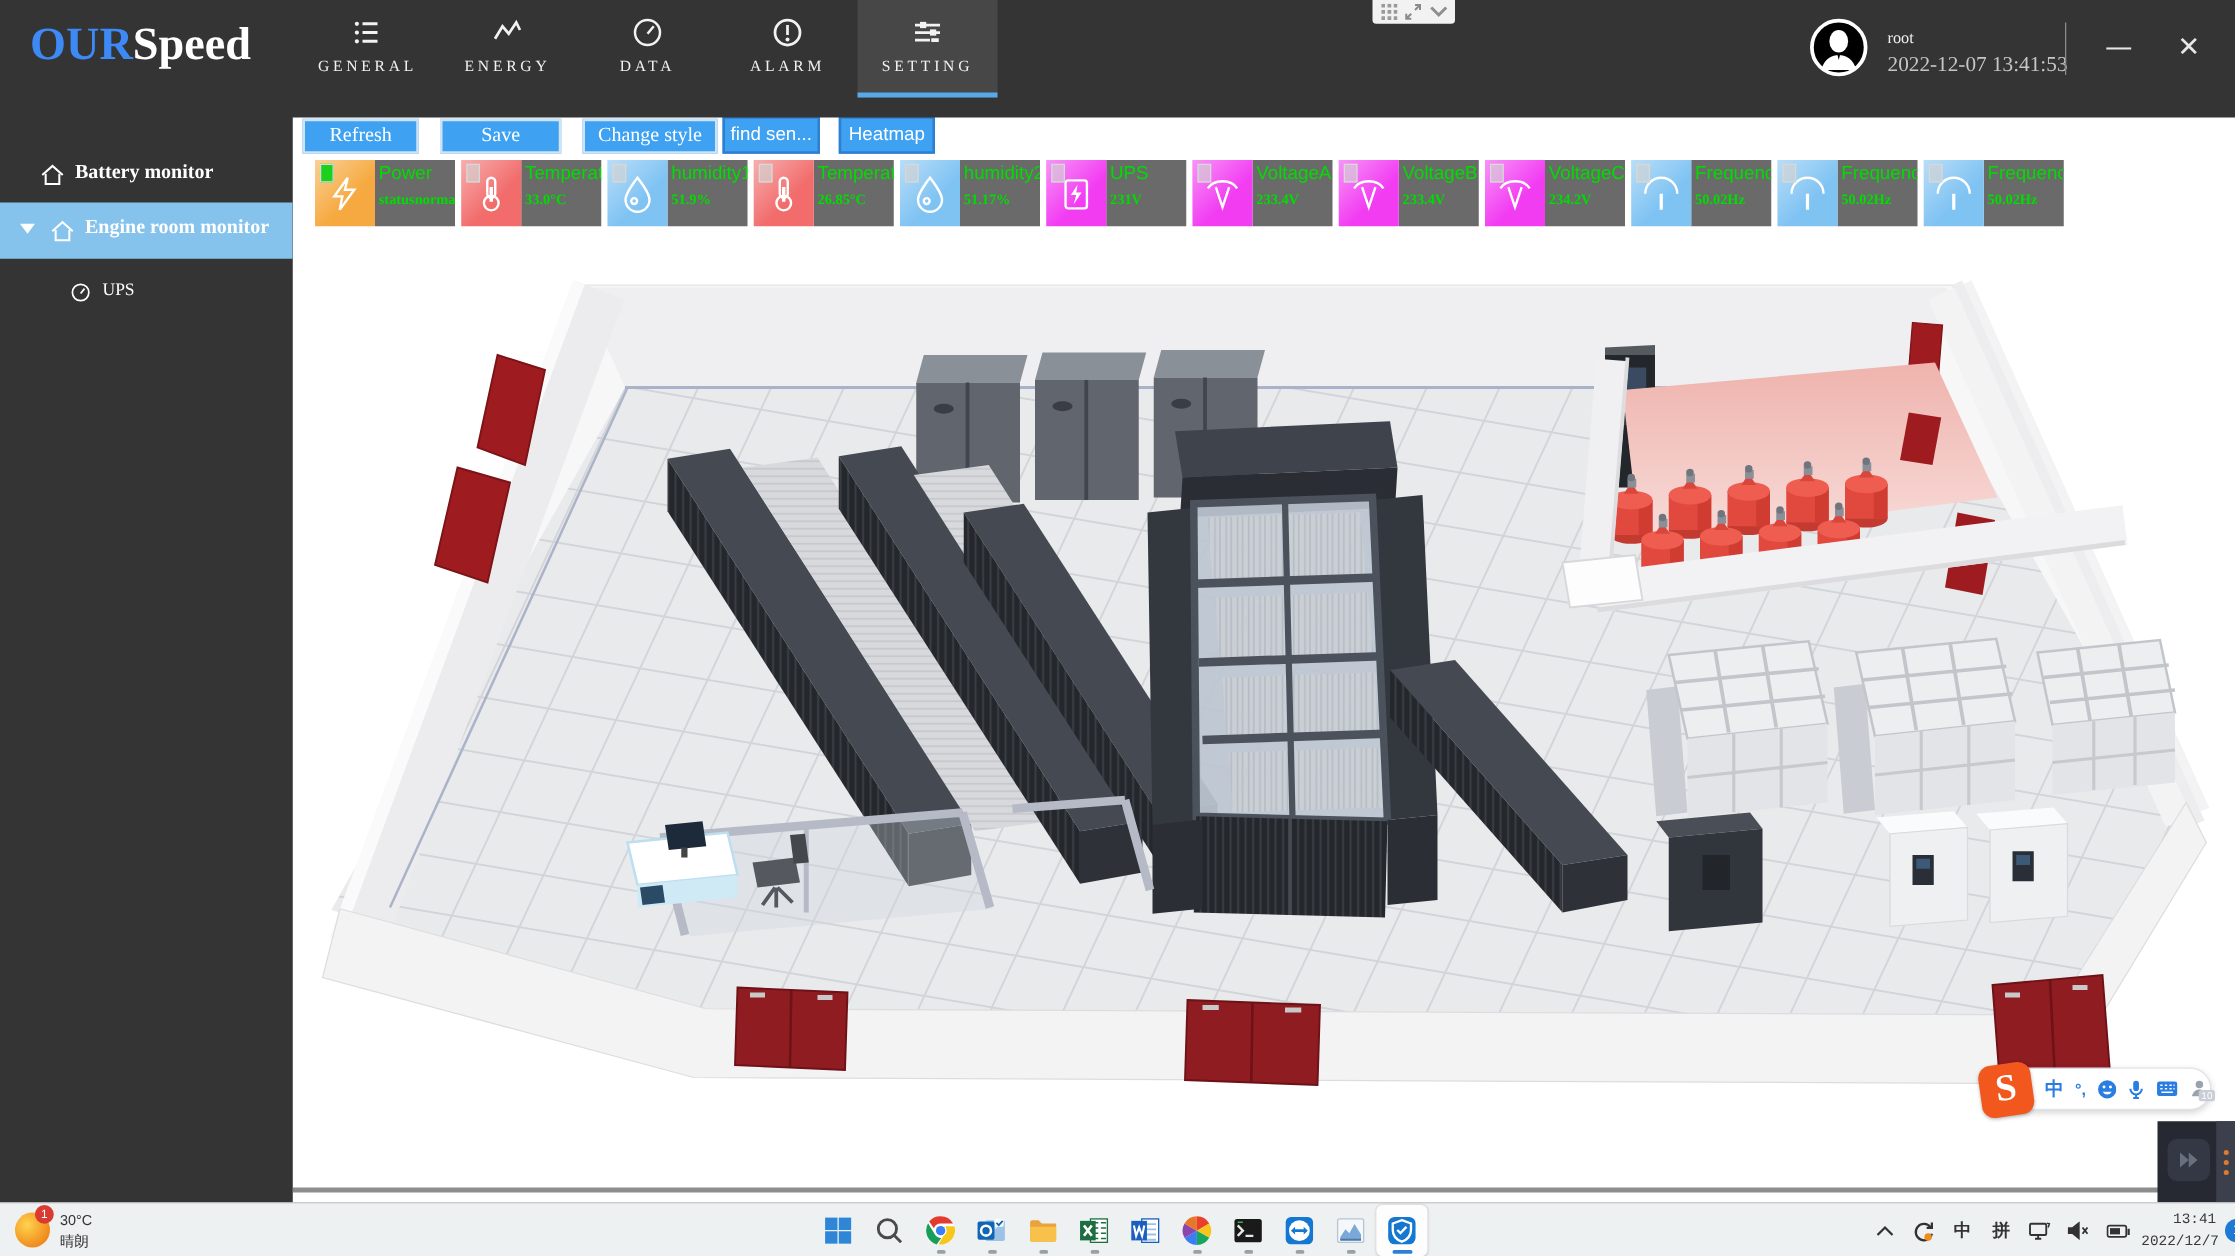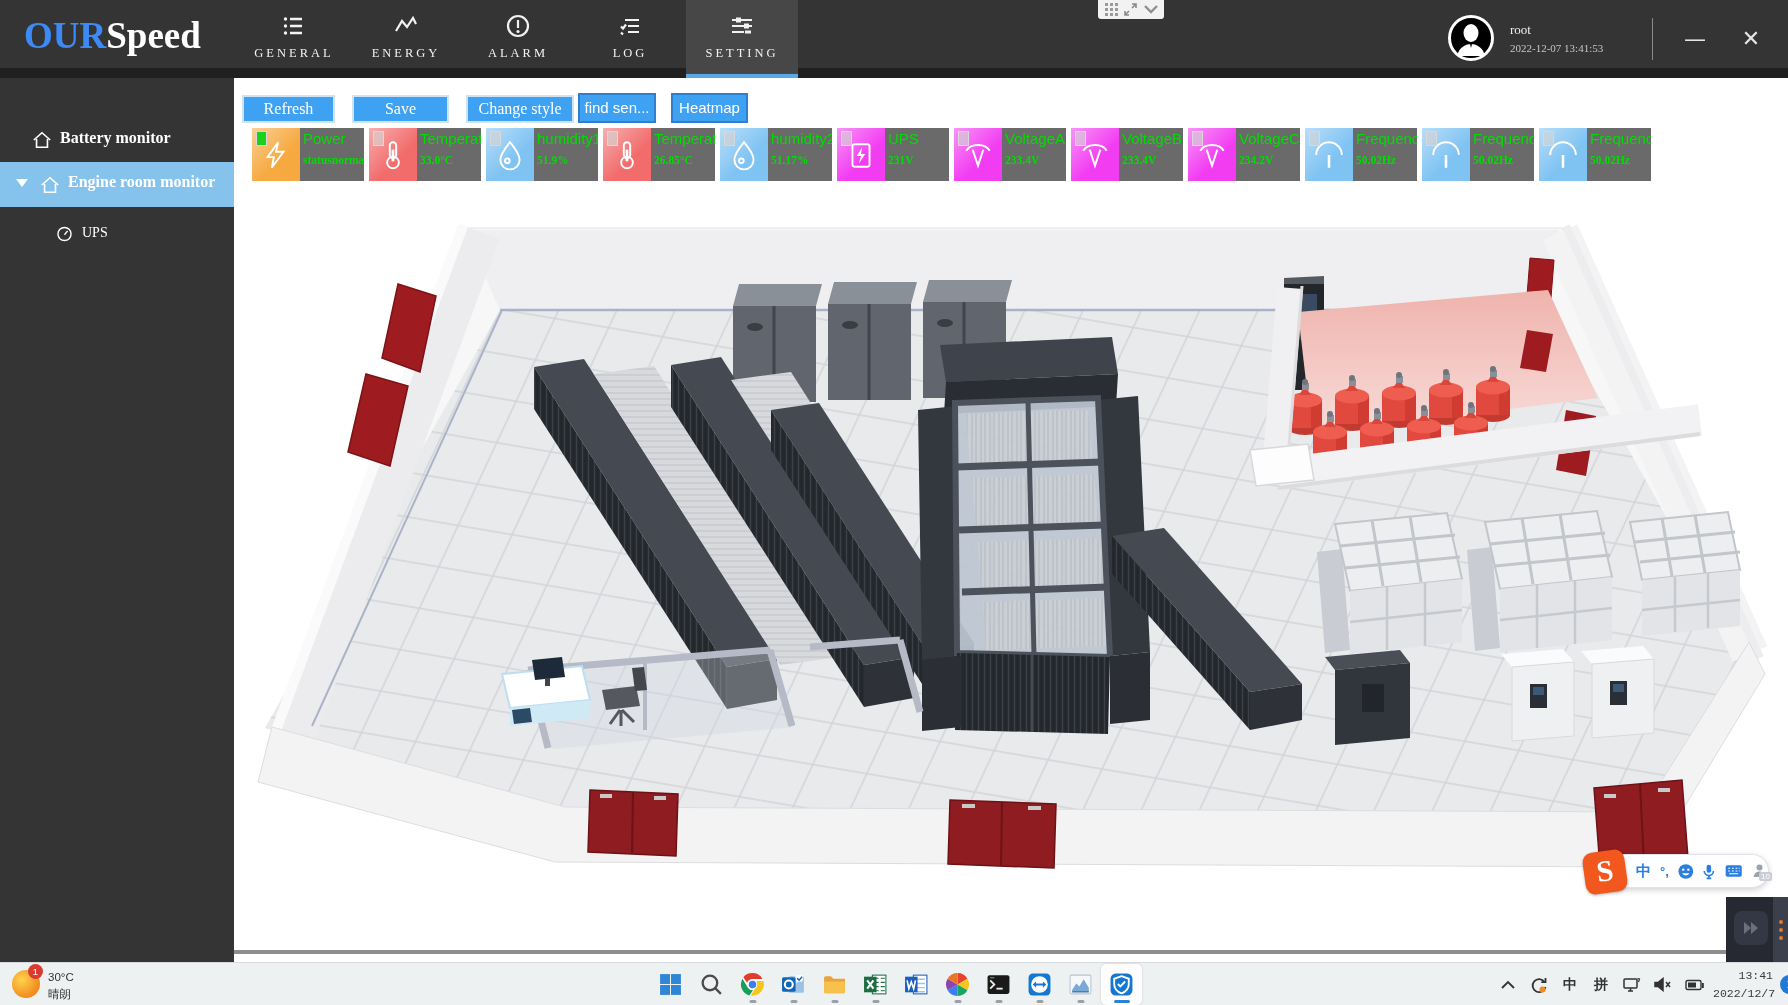--- a/index.html
+++ b/index.html
@@ -1,34 +1,34 @@
 <!DOCTYPE html>
 <html><head>
 <meta charset="utf-8">
 <style>
   * { margin:0; padding:0; box-sizing:border-box; }
   html,body { width:1788px; height:1005px; background:#202020; overflow:hidden;
     font-family:"Liberation Sans", sans-serif; }
   #page { position:relative; width:1788px; height:1005px; }
 
   
-  #topbar { position:absolute; left:0; top:0; width:1788px; height:68px; background:#343434; z-index:5; }
+  #topbar { position:absolute; left:0; top:0; width:1788px; height:94px; background:#343434; z-index:5; }
   #logo { position:absolute; left:24px; top:14px; font-family:"Liberation Serif",serif; font-weight:bold; font-size:37px; letter-spacing:0; cursor:default; }
   #logo .p1 { color:#3d8af7; } #logo .p2 { color:#ffffff; }
   #nav { position:absolute; left:238px; top:0; height:78px; display:flex; }
   .nav-item { width:112px; height:78px; display:flex; flex-direction:column; align-items:center; padding-top:13px; cursor:pointer; }
   .nav-item svg { width:26px; height:26px; }
   .nav-item .nl { margin-top:7px; color:#f2f2f2; font-family:"Liberation Serif",serif; font-size:12.5px; letter-spacing:3px; }
   .nav-item.active { background:#474747; border-bottom:4px solid #58a9e9; padding-top:13px; }
   #mini-widget { position:absolute; left:1098px; top:0; width:66px; height:19px; background:#f2f2f2; border-radius:0 0 3px 3px; display:flex; align-items:center; justify-content:space-evenly; }
   #user { position:absolute; left:1448px; top:14px; }
   #avatar { position:absolute; left:0; top:1px; width:46px; height:46px; border-radius:50%; background:#000; border:3px solid #fff; }
   #avatar svg { width:40px; height:40px; }
   #user-name { position:absolute; left:62px; top:8px; color:#efefef; font-size:13px; font-family:"Liberation Serif",serif; }
-  #user-date { position:absolute; left:62px; top:28px; color:#c6c6c6; font-size:11px; white-space:nowrap; font-family:"Liberation Serif",serif;}
+  #user-date { position:absolute; left:62px; top:28px; color:#c6c6c6; font-size:17px; white-space:nowrap; font-family:"Liberation Serif",serif;}
   #win-divider { position:absolute; left:1652px; top:18px; width:1px; height:42px; background:#8a8a8a; }
   .winbtn { position:absolute; top:0; width:46px; height:78px; color:#e6e6e6; font-size:22px; text-align:center; line-height:78px; cursor:pointer; font-family:"DejaVu Sans",sans-serif; }
   #btn-min { left:1672px; } #btn-close { left:1728px; }
 
   
   #sidebar { position:absolute; left:0; top:78px; width:234px; height:884px; background:#343434; z-index:4; }
   .side-item { position:absolute; left:0; width:234px; color:#fff; font-family:"Liberation Serif",serif; font-weight:bold; cursor:pointer; }
   #side-battery { top:42px; height:40px; }
   #side-engine  { top:84px; height:45px; background:#85c3ed; }
   #side-ups     { top:138px; height:36px; font-weight:normal; }
@@ -105,33 +105,33 @@
           </svg>
         <span class="nl">GENERAL</span>
       </div>
       <div class="nav-item">
         <svg viewBox="0 0 26 26" fill="none" stroke="#f2f2f2" stroke-width="2.2">
             <polyline points="3,18 9,8 14,14 20,5 23,11"></polyline>
           </svg>
         <span class="nl">ENERGY</span>
       </div>
       <div class="nav-item">
+        <svg viewBox="0 0 26 26" fill="none" stroke="#f2f2f2" stroke-width="2">
+            <circle cx="13" cy="13" r="10"></circle>
+            <path d="M13 14l5-6"></path>
+          </svg>
+        <span class="nl">DATA</span>
+      </div>
+      <div class="nav-item">
         <svg viewBox="0 0 26 26" fill="none" stroke="#f2f2f2" stroke-width="2.2">
             <circle cx="13" cy="13" r="10"></circle>
             <path d="M13 7v8"></path>
             <path d="M13 18.5v.01" stroke-width="3.2" stroke-linecap="round"></path>
           </svg>
         <span class="nl">ALARM</span>
-      </div>
-      <div class="nav-item">
-        <svg viewBox="0 0 26 26" fill="none" stroke="#f2f2f2" stroke-width="2.2">
-            <path d="M8 7h14M11 13h11M11 19h11"></path>
-            <path d="M4 13.5l2 2 3-4M4 19.5l2 2"></path>
-          </svg>
-        <span class="nl">LOG</span>
       </div>
       <div class="nav-item active">
         <svg viewBox="0 0 26 26" fill="none" stroke="#f2f2f2" stroke-width="2.2">
             <path d="M3 7h20M3 13h20M3 19h12"></path>
             <rect x="7" y="4.5" width="5" height="5" fill="#f2f2f2" stroke="none"></rect>
             <rect x="15" y="10.5" width="5" height="5" fill="#f2f2f2" stroke="none"></rect>
             <path d="M16 19h6" stroke-width="3"></path>
           </svg>
         <span class="nl">SETTING</span>
       </div>

